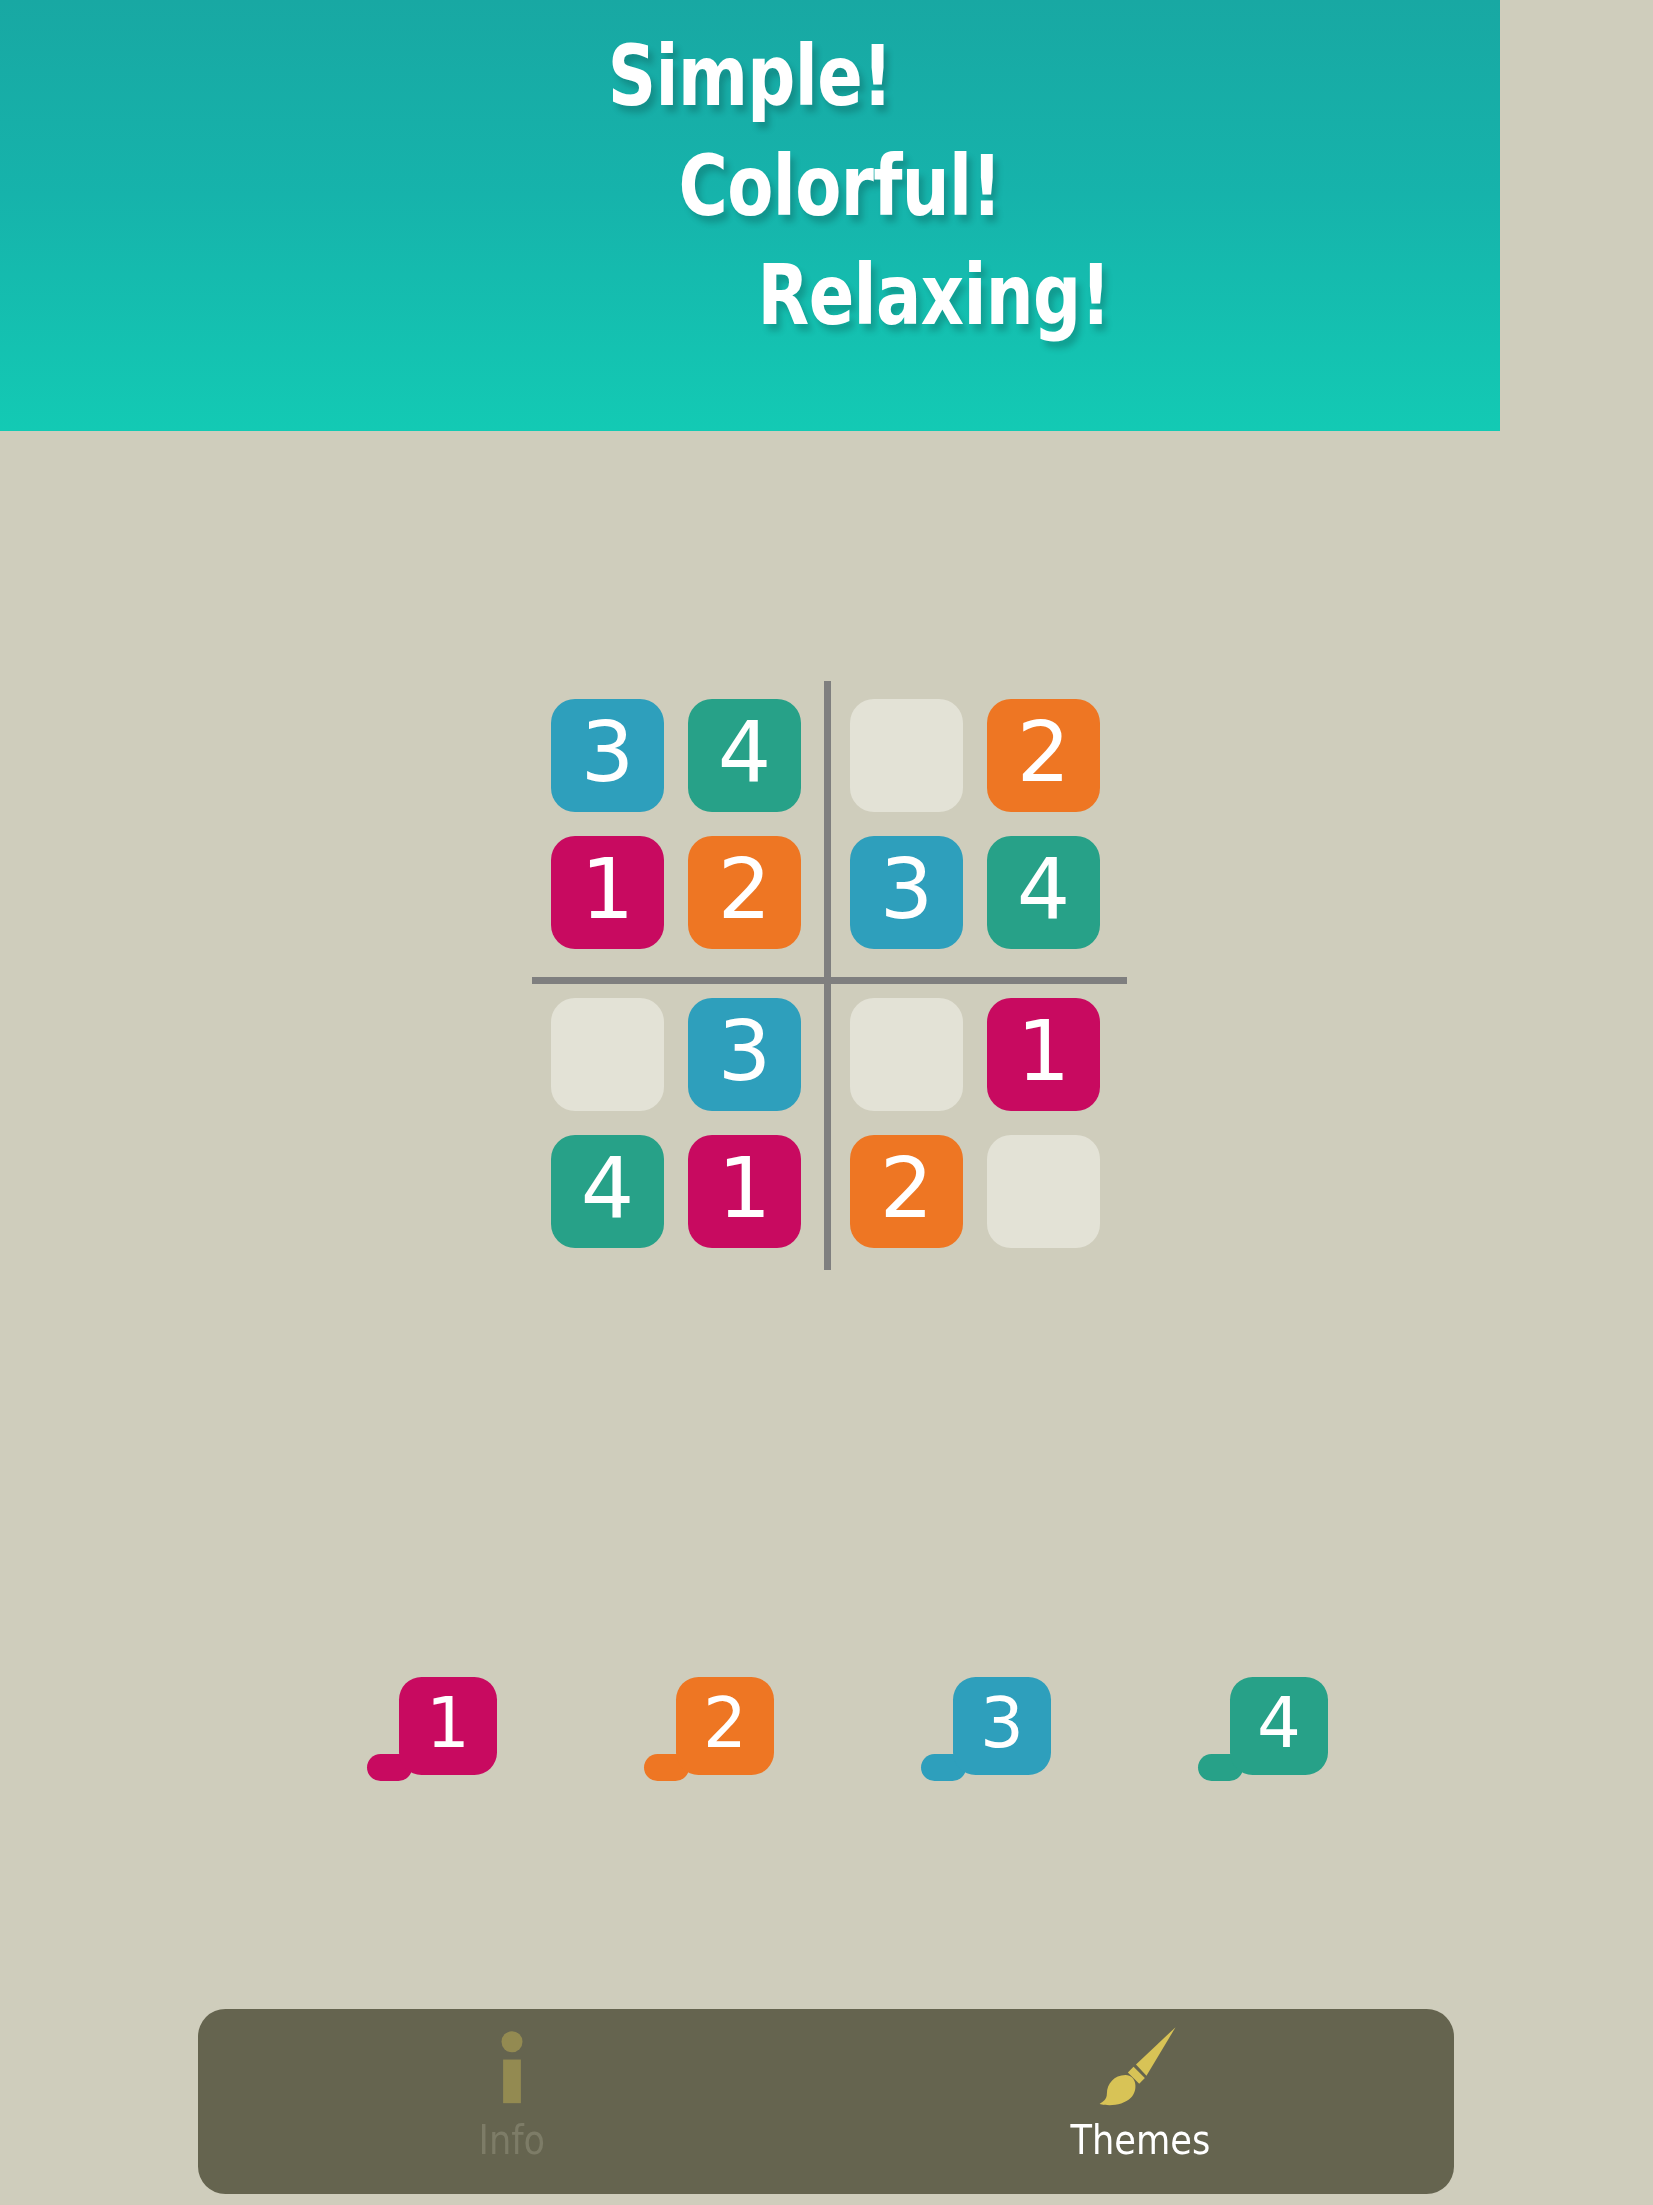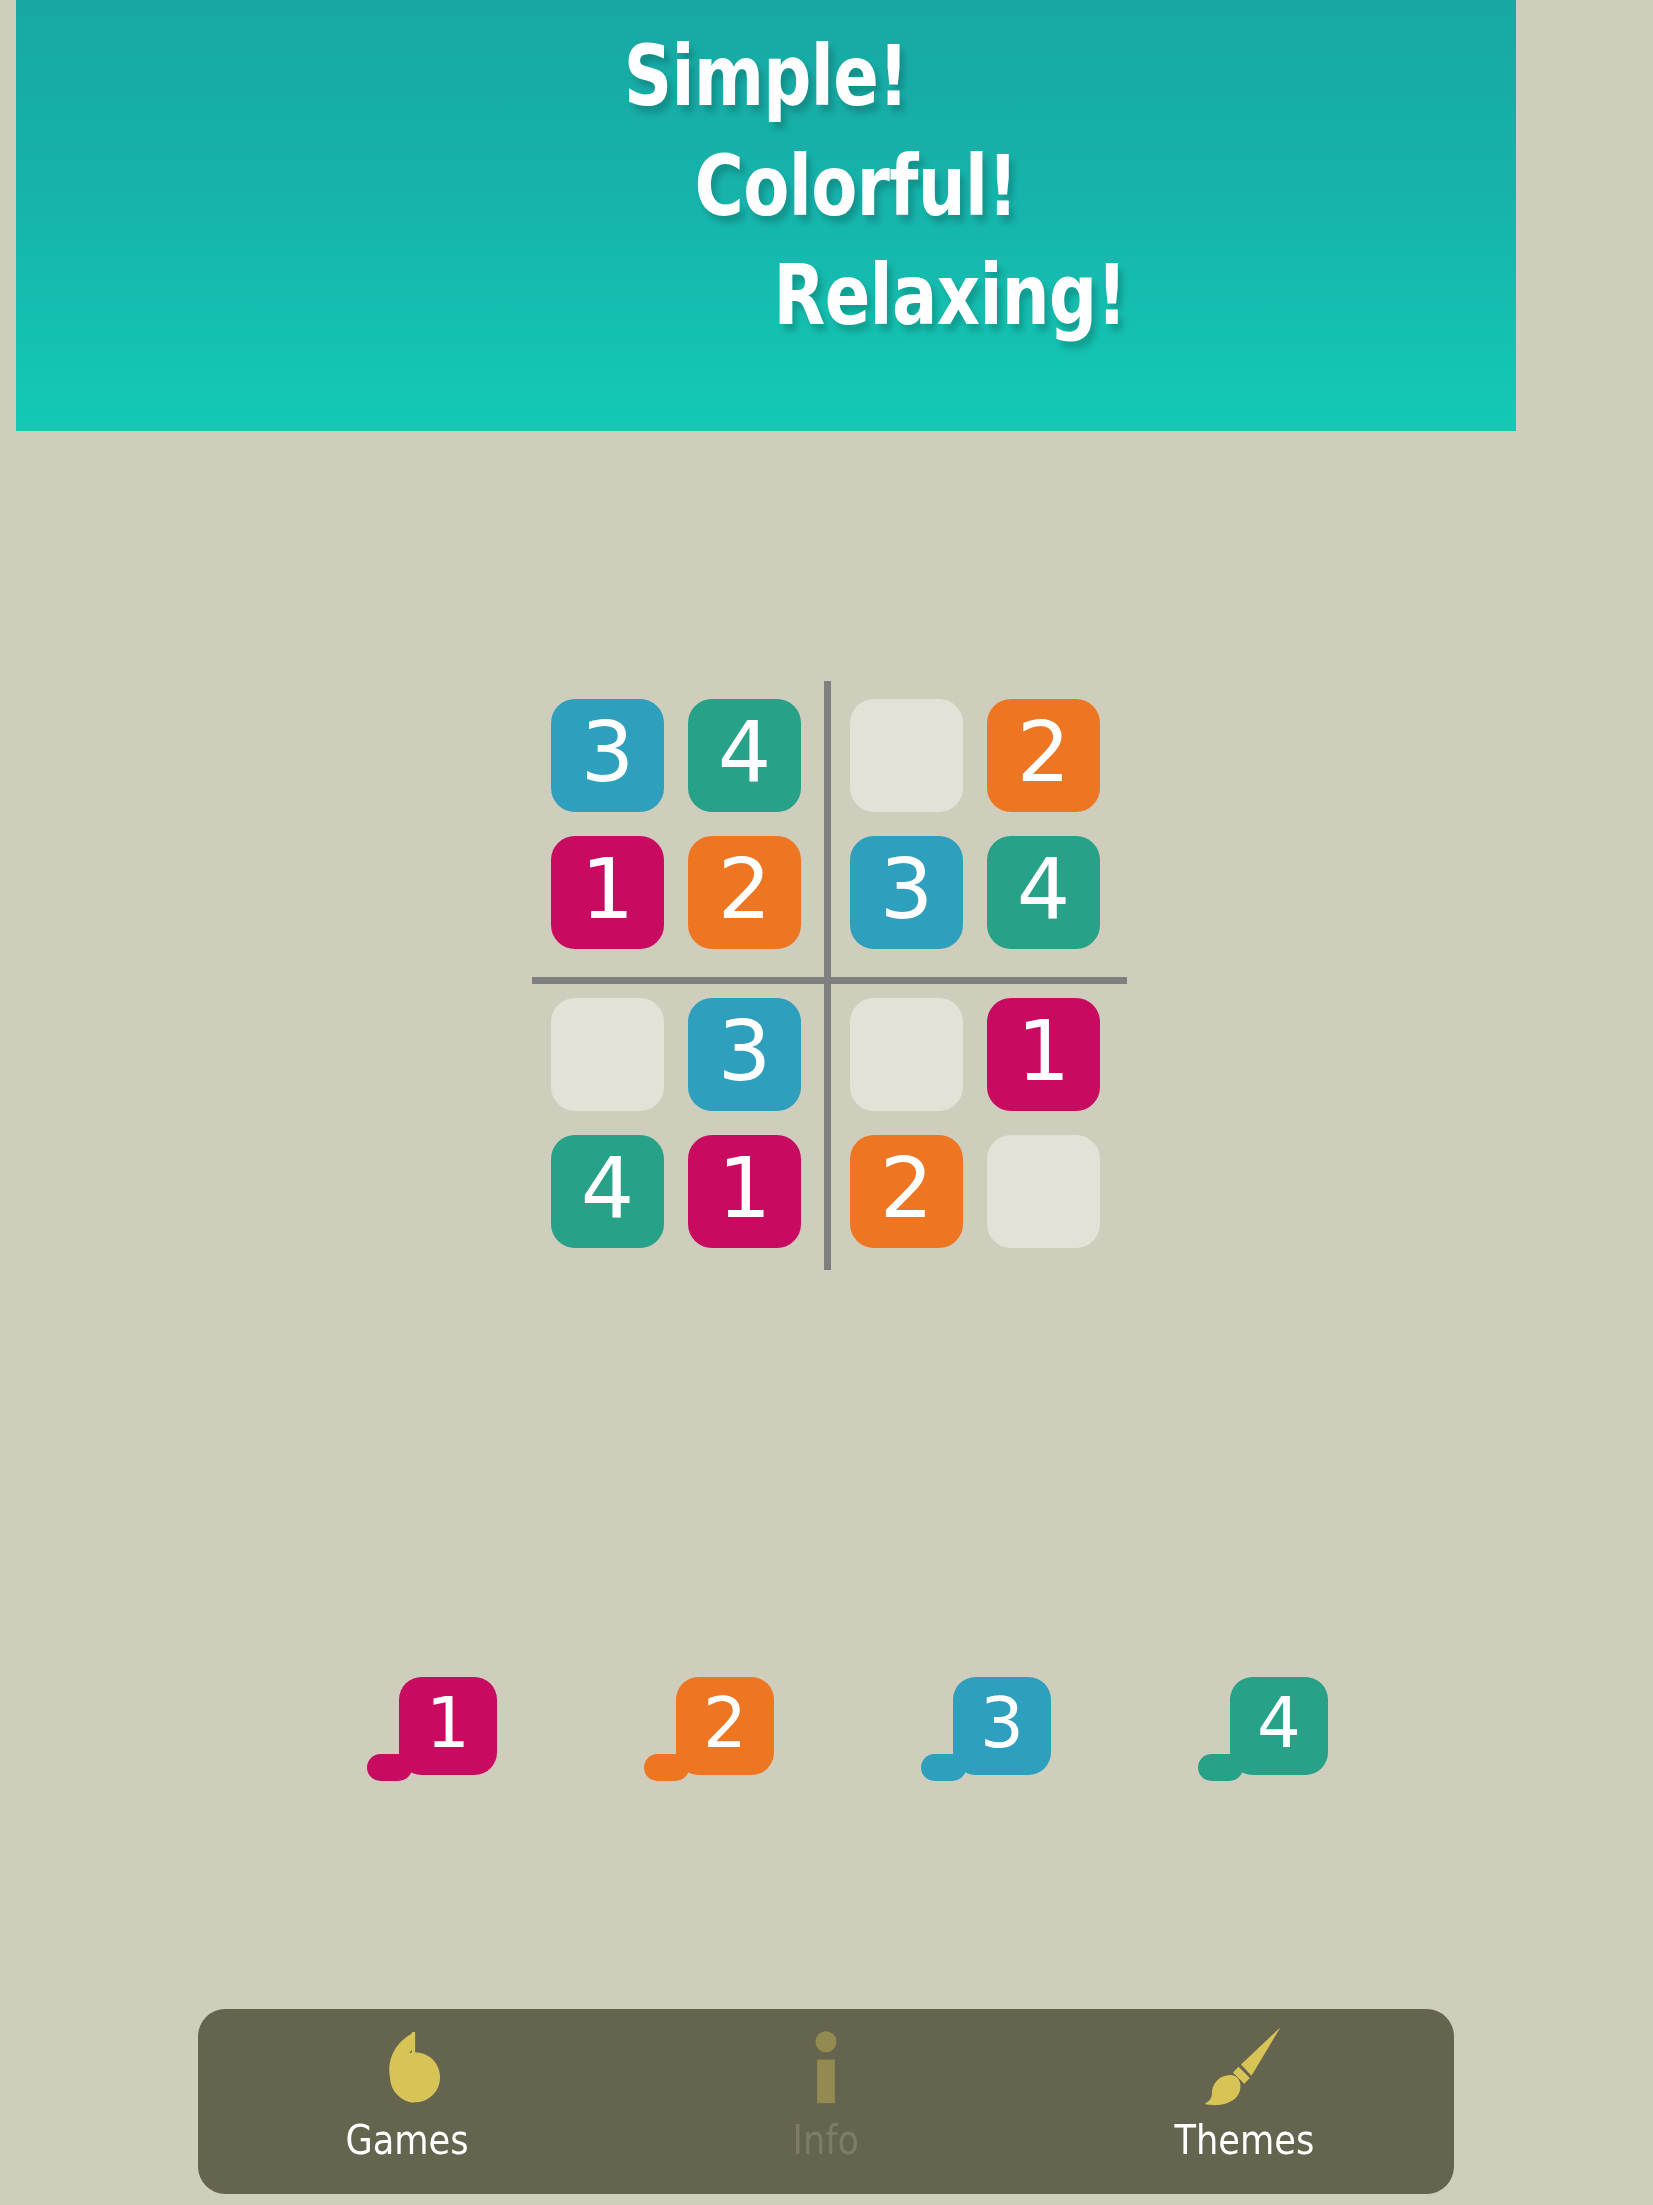--- a/index.html
+++ b/index.html
@@ -16,21 +16,21 @@
     position: relative;
     width: 1653px;
     height: 2205px;
     background: #cfcdbc;
     overflow: hidden;
   }
 
   
   #header {
     position: absolute;
-    left: 16px; top: 0;
+    left: 0; top: 0;
     width: 1500px;
     height: 431px;
     background: linear-gradient(180deg, #18a8a3 0%, #16b3ab 45%, #13cab4 100%);
     overflow: hidden;
   }
   .tagline {
     position: absolute;
     width: 100%;
     color: #ffffff;
     font-family: "DejaVu Sans", sans-serif;
@@ -263,30 +263,20 @@
         <span class="glyph">3</span>
       </div>
       <div class="numtab" style="left: 831px; background: rgb(39, 161, 136);"></div>
       <div class="numbtn" style="left: 863px; background: rgb(39, 161, 136);">
         <span class="glyph">4</span>
       </div>
     </div>
 
   <div id="toolbar">
 
-    <div class="toolitem">
-      <div class="toolicon">
-        <svg width="84" height="84" viewBox="0 0 104 104">
-          <path d="M62 10 C28 26 22 62 40 86 C47 95 56 98 62 97 C50 88 44 72 47 58 C49 44 55 34 62 28 Z" fill="#d8c356"></path>
-          <circle cx="62" cy="66" r="31" fill="#d8c356"></circle>
-          <path d="M62 10 L62 50 L58 50 L58 10 Z" fill="#d8c356"></path>
-        </svg>
-      </div>
-      <div class="toollabel">Games</div>
-    </div>
 
     <div class="toolitem disabled">
       <div class="toolicon">
         <svg width="84" height="84" viewBox="0 0 104 104">
           <circle cx="52" cy="22" r="13" fill="#d8c356"></circle>
           <rect x="41" y="44" width="22" height="54" fill="#d8c356"></rect>
         </svg>
       </div>
       <div class="toollabel">Info</div>
     </div>

